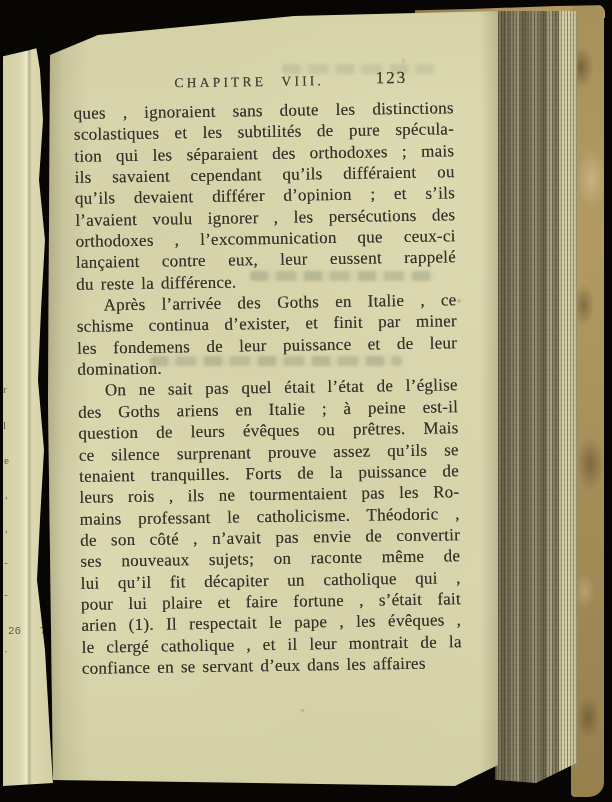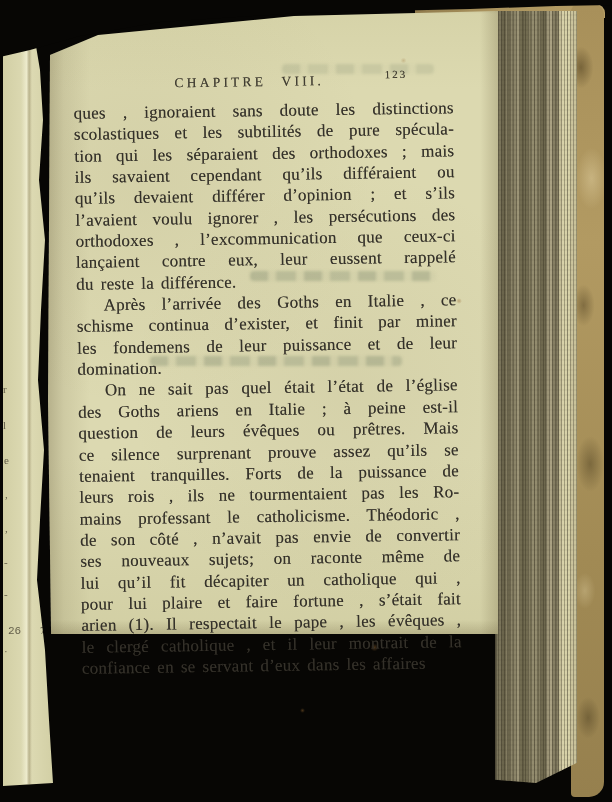--- a/index.html
+++ b/index.html
@@ -33,21 +33,21 @@
       repeating-linear-gradient(90deg, rgba(35,30,18,.30) 0 1px, transparent 1px 3px),
       repeating-linear-gradient(90deg, rgba(215,205,170,.22) 0 2px, transparent 2px 6px, rgba(30,26,14,.18) 6px 7px, transparent 7px 11px),
       repeating-linear-gradient(0deg, rgba(40,36,22,.05) 0 2px, transparent 2px 5px),
       linear-gradient(90deg,
         #3e3a2a 0 2px, #7a745a 2px 8%, #6b654c 8% 18%, #8b8468 18% 30%,
         #716b50 30% 44%, #938c6e 44% 52%, #6e684e 52% 62%, #9d9577 62% 70%,
         #867f63 70% 78%, #c4bd97 78% 82%, #d8d2a9 82% 92%, #c9c29a 92% 100%);
   }
   
   .main-page{
-    position:absolute;left:44px;top:0;width:454px;height:634px;
+    position:absolute;left:44px;top:0;width:454px;height:802px;
     clip-path:polygon(6px 55px, 54px 35px, 250px 16px, 454px 11px,
                       454px 765px, 411px 786px, 9px 780px, 4px 400px);
     background:linear-gradient(180deg,#d5d2a7,#dcd9b0 14%,#dcd9b1 72%,#d2cfa4);
   }
   .main-page .texture{
     position:absolute;inset:0;pointer-events:none;
     background:
       radial-gradient(circle at 22% 28%, rgba(120,110,70,.08), transparent 40%),
       radial-gradient(circle at 68% 62%, rgba(120,110,70,.07), transparent 45%),
       linear-gradient(90deg, rgba(105,95,62,.38), rgba(105,95,62,.12) 20px, transparent 46px),
@@ -77,21 +77,21 @@
     transform:rotate(-0.85deg);transform-origin:50% 400px;
     color:#34312a;
   }
   .header-row{position:absolute;top:74px;left:0;width:100%;height:22px;}
   .chapter{
     position:absolute;left:calc(50% - 14px);transform:translateX(-50%);
     font-size:13.5px;letter-spacing:3.2px;word-spacing:9px;color:#403d32;
     white-space:nowrap;text-shadow:0 0 .5px rgba(60,55,42,.55);
   }
   .page-num{
-    position:absolute;right:46px;top:-4px;font-size:11px;letter-spacing:2px;
+    position:absolute;right:46px;top:-4px;font-size:17px;letter-spacing:2px;
     color:#3b382d;text-shadow:0 0 .5px rgba(60,55,42,.55);
   }
   .paras{position:absolute;top:100px;left:0;width:100%;}
   .line{
     font-size:17px;line-height:21.35px;letter-spacing:.25px;word-spacing:2.5px;
     text-align:justify;text-align-last:justify;white-space:normal;
     text-shadow:0 0 .55px rgba(52,47,36,.6);
   }
   .line.last{text-align-last:left;}
   .para.indent .line:first-child{text-indent:27px;}

